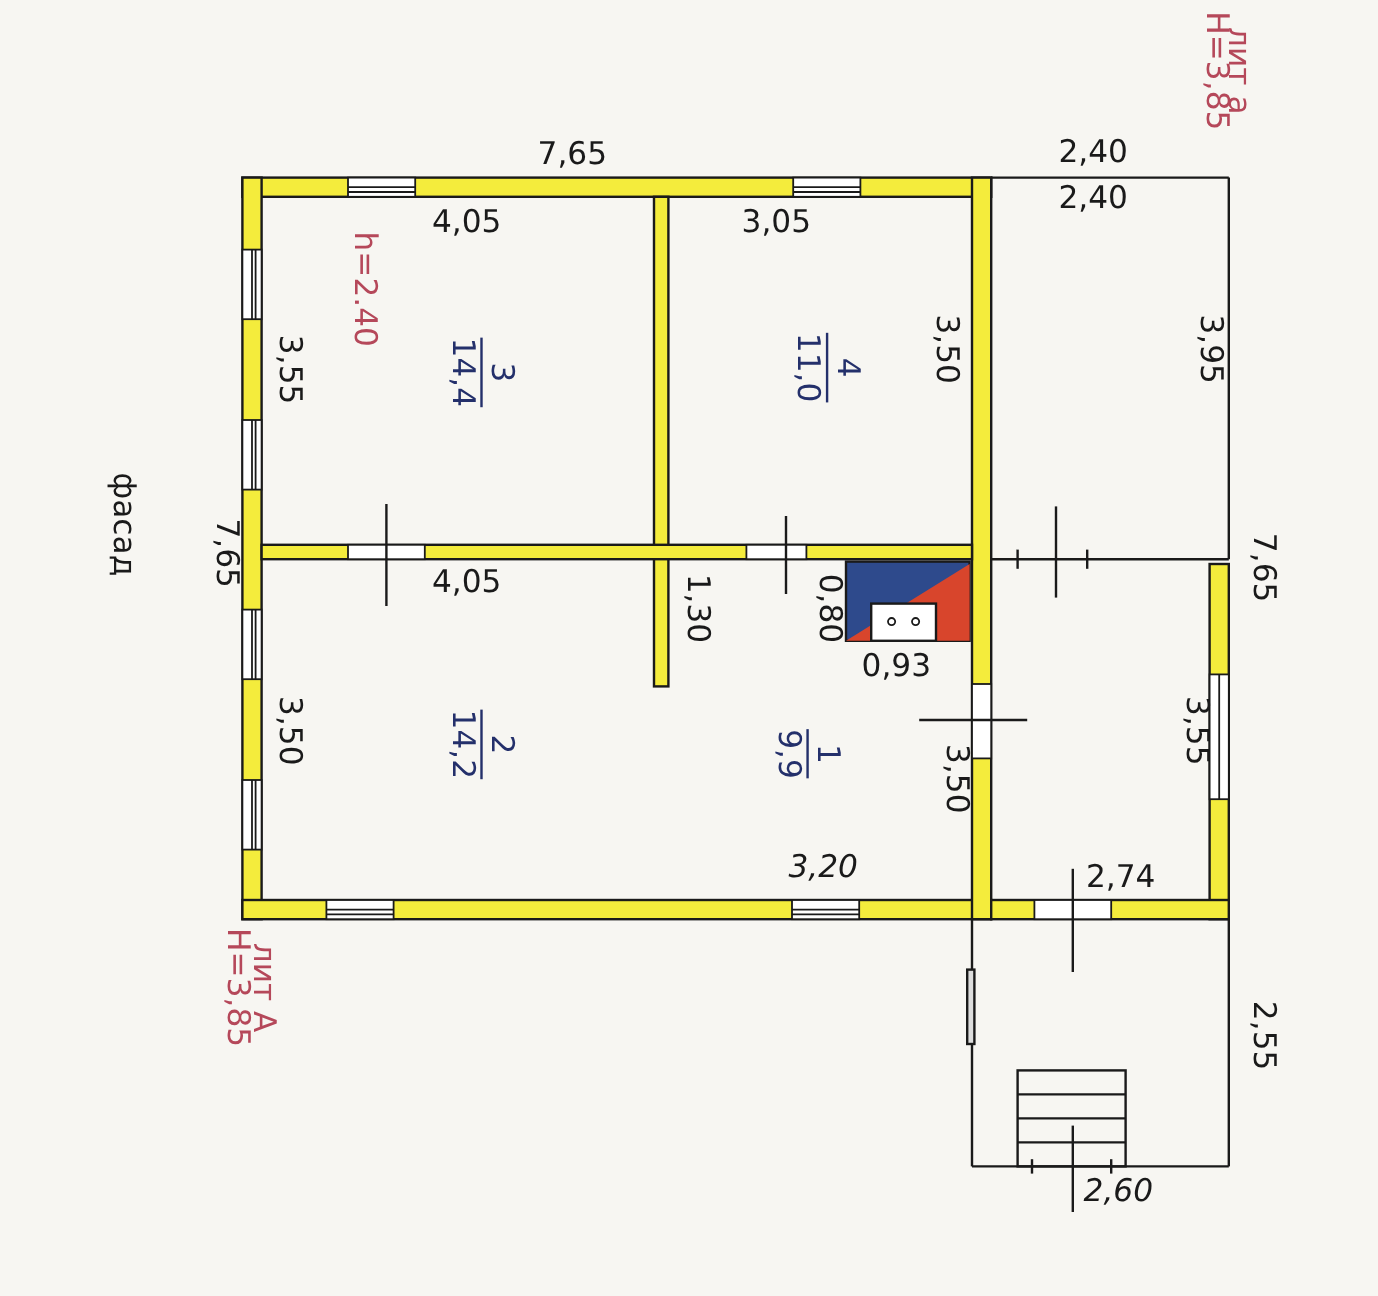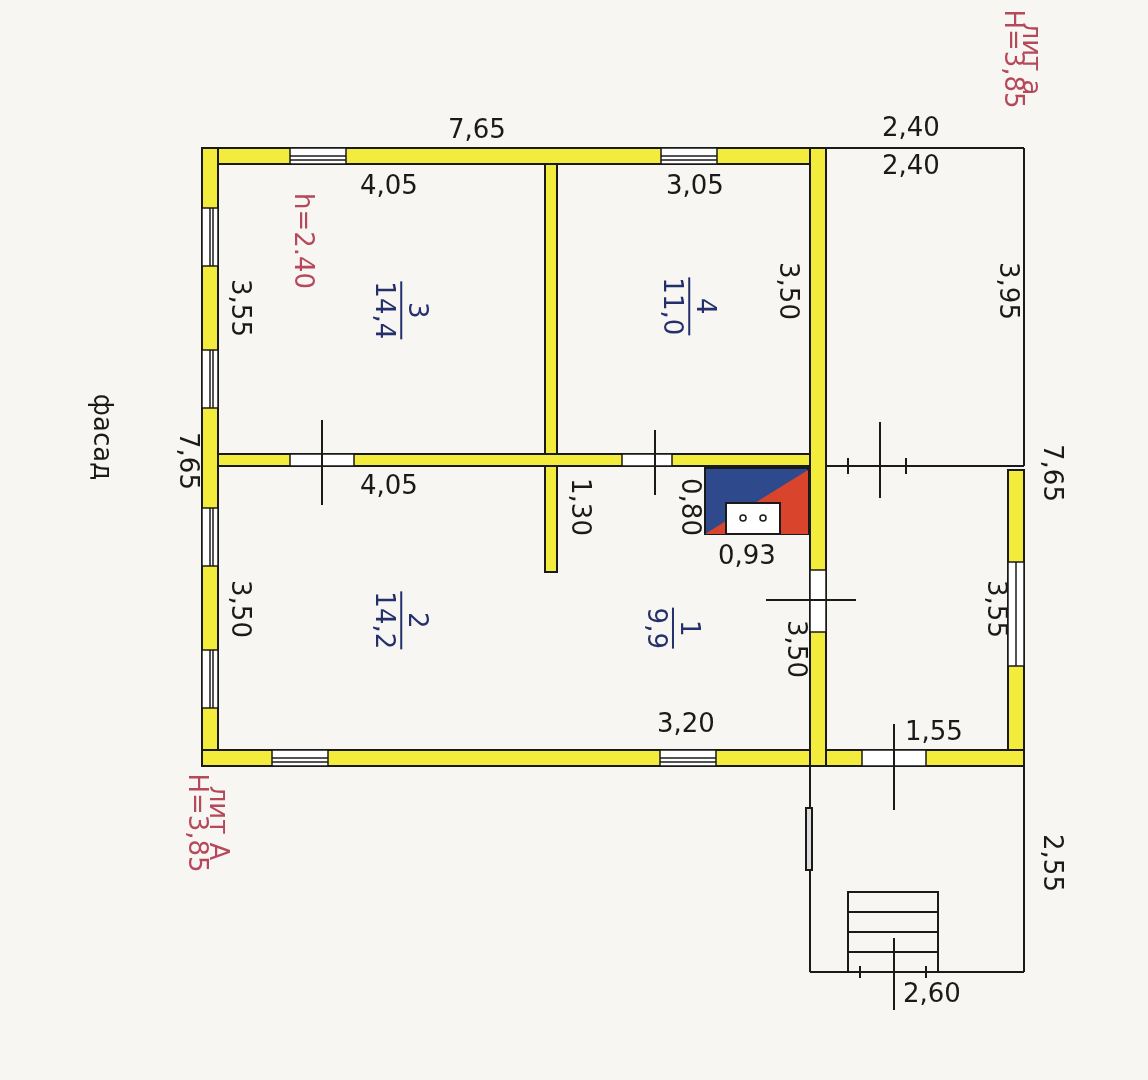--- a/index.html
+++ b/index.html
@@ -116,28 +116,28 @@
     <line x1="848" y1="932" x2="938" y2="932"></line>
     <line x1="848" y1="952" x2="938" y2="952"></line>
     <line x1="894" y1="938" x2="894" y2="1010"></line>
     <line x1="860" y1="966" x2="860" y2="978"></line>
     <line x1="926" y1="966" x2="926" y2="978"></line>
   </g>
 </svg>
 
 <div class="lbl" style="left:448px;top:116px;">7,65</div>
 <div class="lbl" style="left:360px;top:172px;">4,05</div>
-<div class="lbl" style="left:666px;top:172px;">3,05</div>
+<div class="lbl" style="left:618px;top:172px;">3,05</div>
 <div class="lbl" style="left:882px;top:114px;">2,40</div>
 <div class="lbl" style="left:882px;top:152px;">2,40</div>
 <div class="lbl" style="left:360px;top:472px;">4,05</div>
 <div class="lbl" style="left:718px;top:542px;">0,93</div>
-<div class="lbl" style="left:657px;top:710px;">3,20</div>
-<div class="lbl" style="left:905px;top:718px;">1,55</div>
-<div class="lbl" style="left:903px;top:980px;">2,60</div>
+<div class="lbl" style="left:657px;top:710px;font-style:italic;">3,20</div>
+<div class="lbl" style="left:905px;top:718px;">2,74</div>
+<div class="lbl" style="left:903px;top:980px;font-style:italic;">2,60</div>
 
 <div class="lbl rot" style="left:212px;top:295px;">3,55</div>
 <div class="lbl rot" style="left:160px;top:448px;">7,65</div>
 <div class="lbl rot" style="left:212px;top:596px;">3,50</div>
 <div class="lbl rot" style="left:552px;top:494px;">1,30</div>
 <div class="lbl rot" style="left:662px;top:494px;">0,80</div>
 <div class="lbl rot" style="left:760px;top:278px;">3,50</div>
 <div class="lbl rot" style="left:768px;top:636px;">3,50</div>
 <div class="lbl rot" style="left:980px;top:278px;">3,95</div>
 <div class="lbl rot" style="left:1024px;top:460px;">7,65</div>

